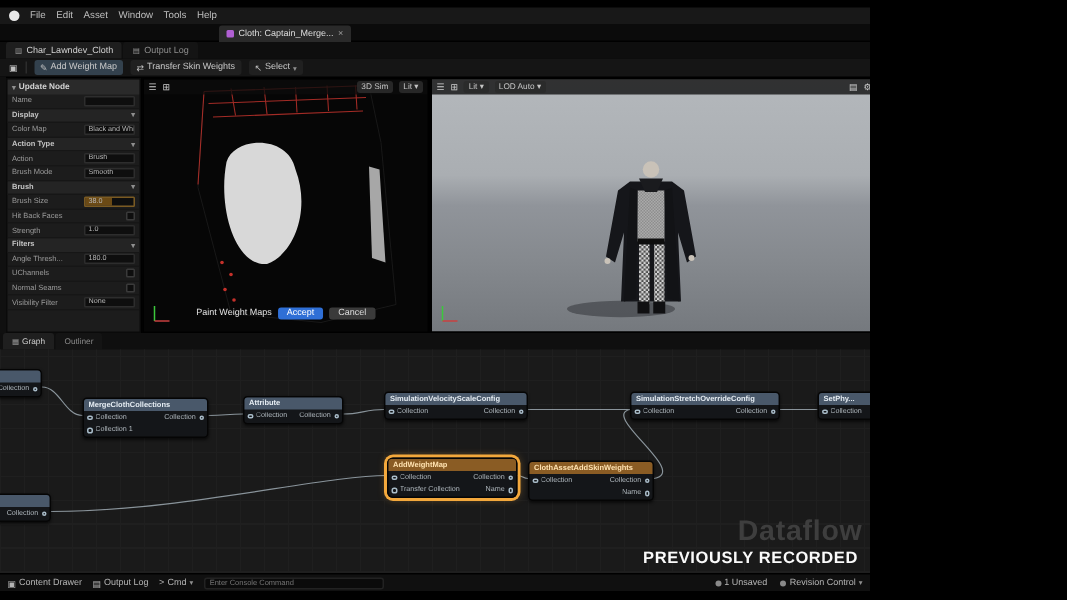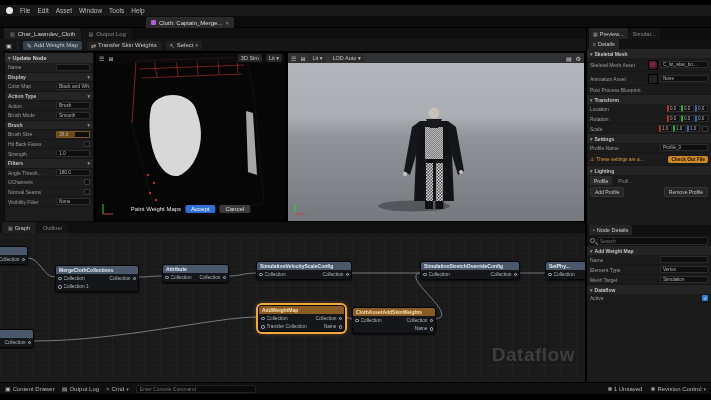--- a/index.html
+++ b/index.html
@@ -1,17 +1,17 @@
 <!DOCTYPE html>
 <html><head>
 <meta charset="utf-8">
 <style>
   * { margin:0; padding:0; box-sizing:border-box; }
   html,body { width:711px; height:400px; background:#000; overflow:hidden; }
-  .screen { position:relative; width:711px; height:400px; background:#000;
+  .screen { position:relative; width:580px; height:400px; background:#000;
             font-family:"Liberation Sans", sans-serif; color:#c5c5c5; overflow:hidden; }
 
   
   .menubar { position:absolute; left:0; top:5px; width:100%; height:11px; background:#181818;
              display:flex; align-items:center; gap:7px; padding:0 6px; font-size:6.5px; color:#bdbdbd; }
   .logo { width:7px; height:7px; border-radius:50%; background:#e8e8e8; flex:0 0 auto; }
   .tabrow { position:absolute; top:16px; left:0; width:100%; height:12px; background:#0b0b0b; border-bottom:1px solid #000; }
   .etab { position:absolute; left:146px; top:1px; height:11px; background:#2a2a2a; border-radius:2px 2px 0 0;
           display:flex; align-items:center; gap:3px; padding:0 5px; font-size:6px; color:#ddd; }
   .etab-icon { width:5px; height:5px; background:#b05fd3; border-radius:1px; }
@@ -653,13 +653,14 @@
       </span>
       <span class="sb-item">
         <span class="dot"></span>
         <span>Revision Control</span>
         <span class="caret">▾</span>
       </span>
     </span>
   </div>
 
   <div class="botband"></div>
+  <div class="recorded">PREVIOUSLY RECORDED</div>
 </div>
 
 </body></html>

